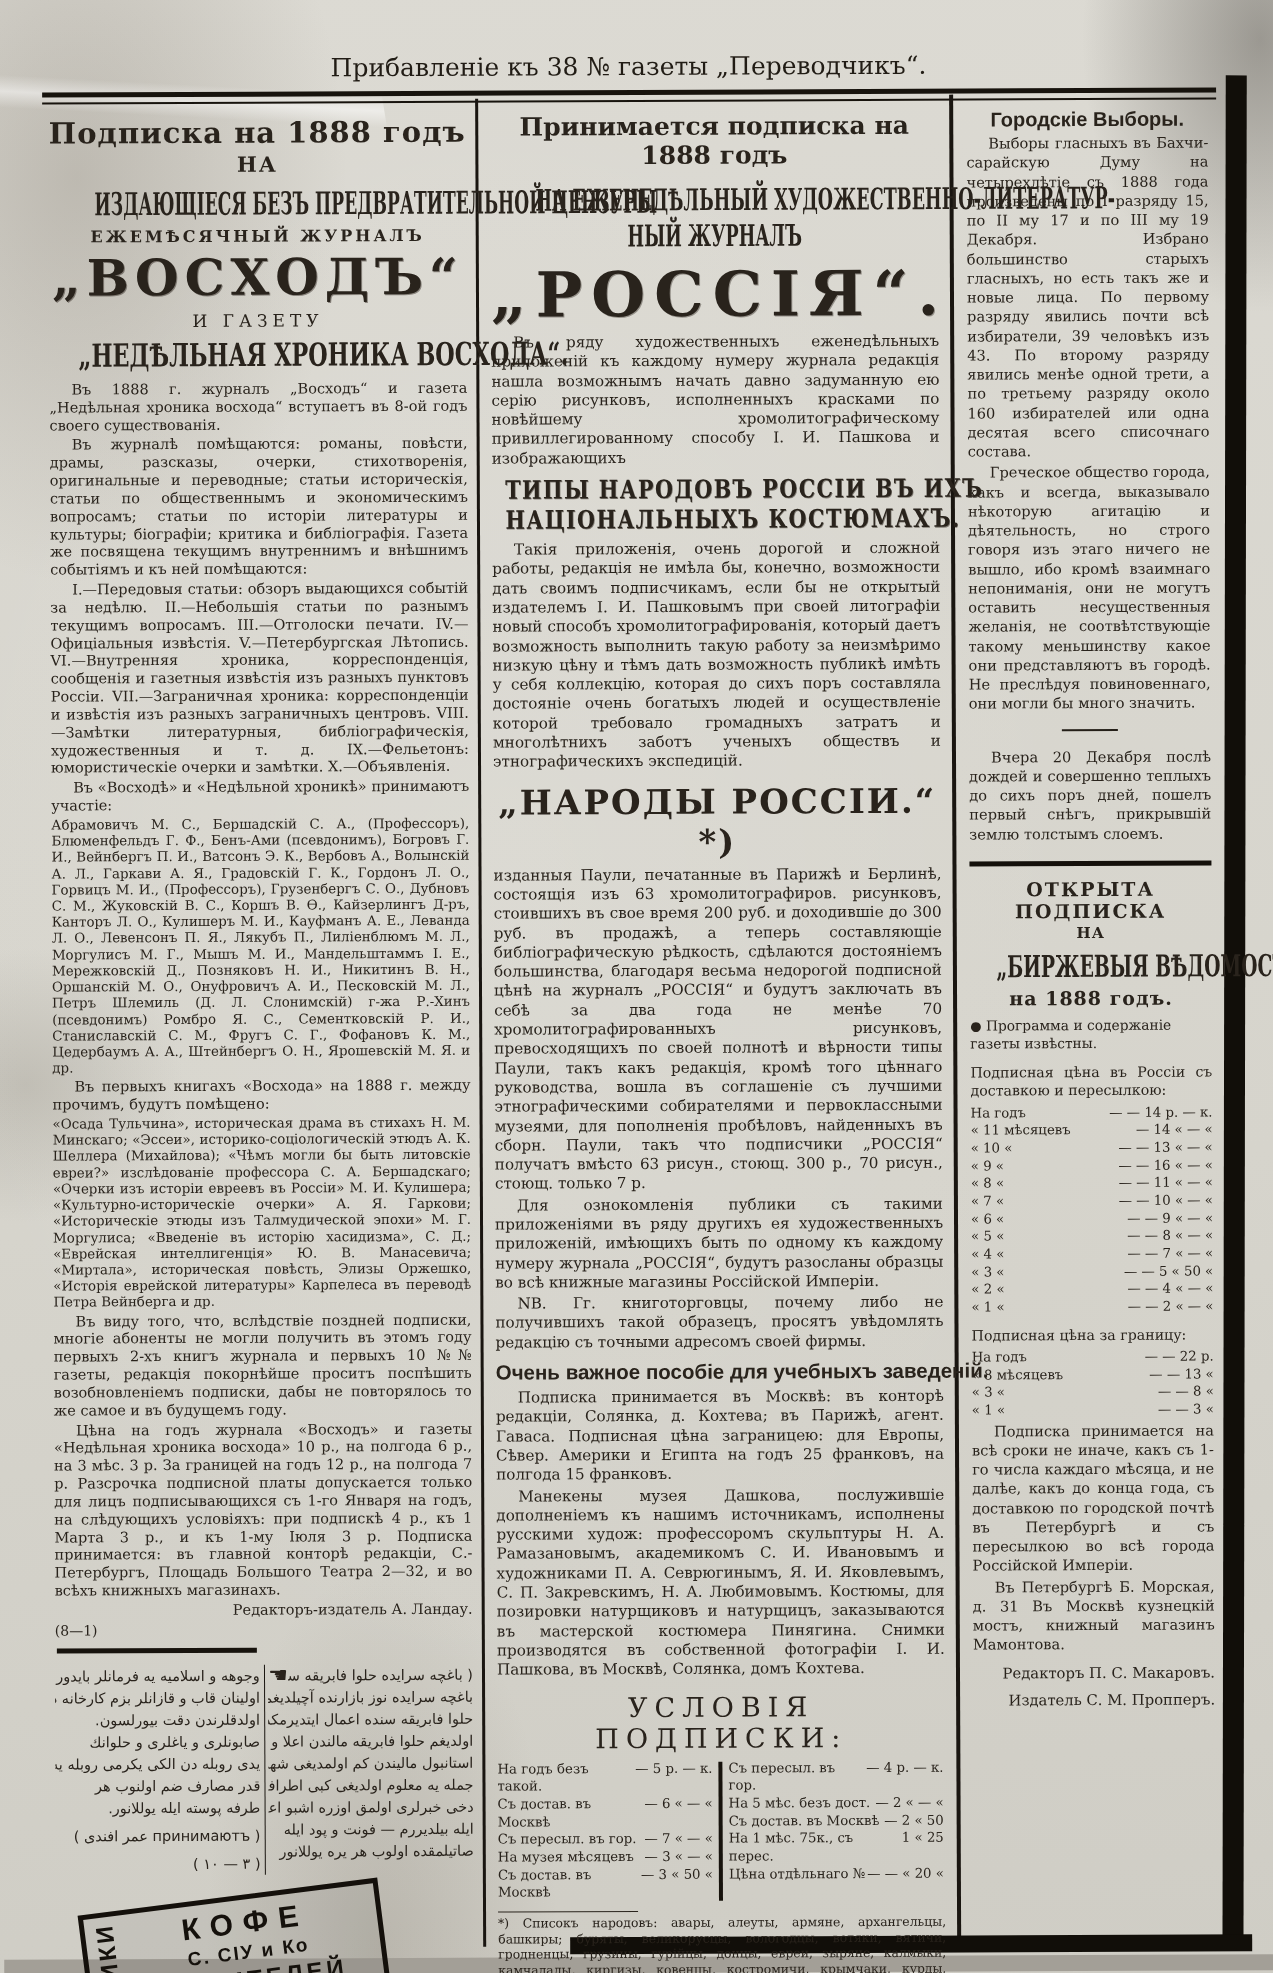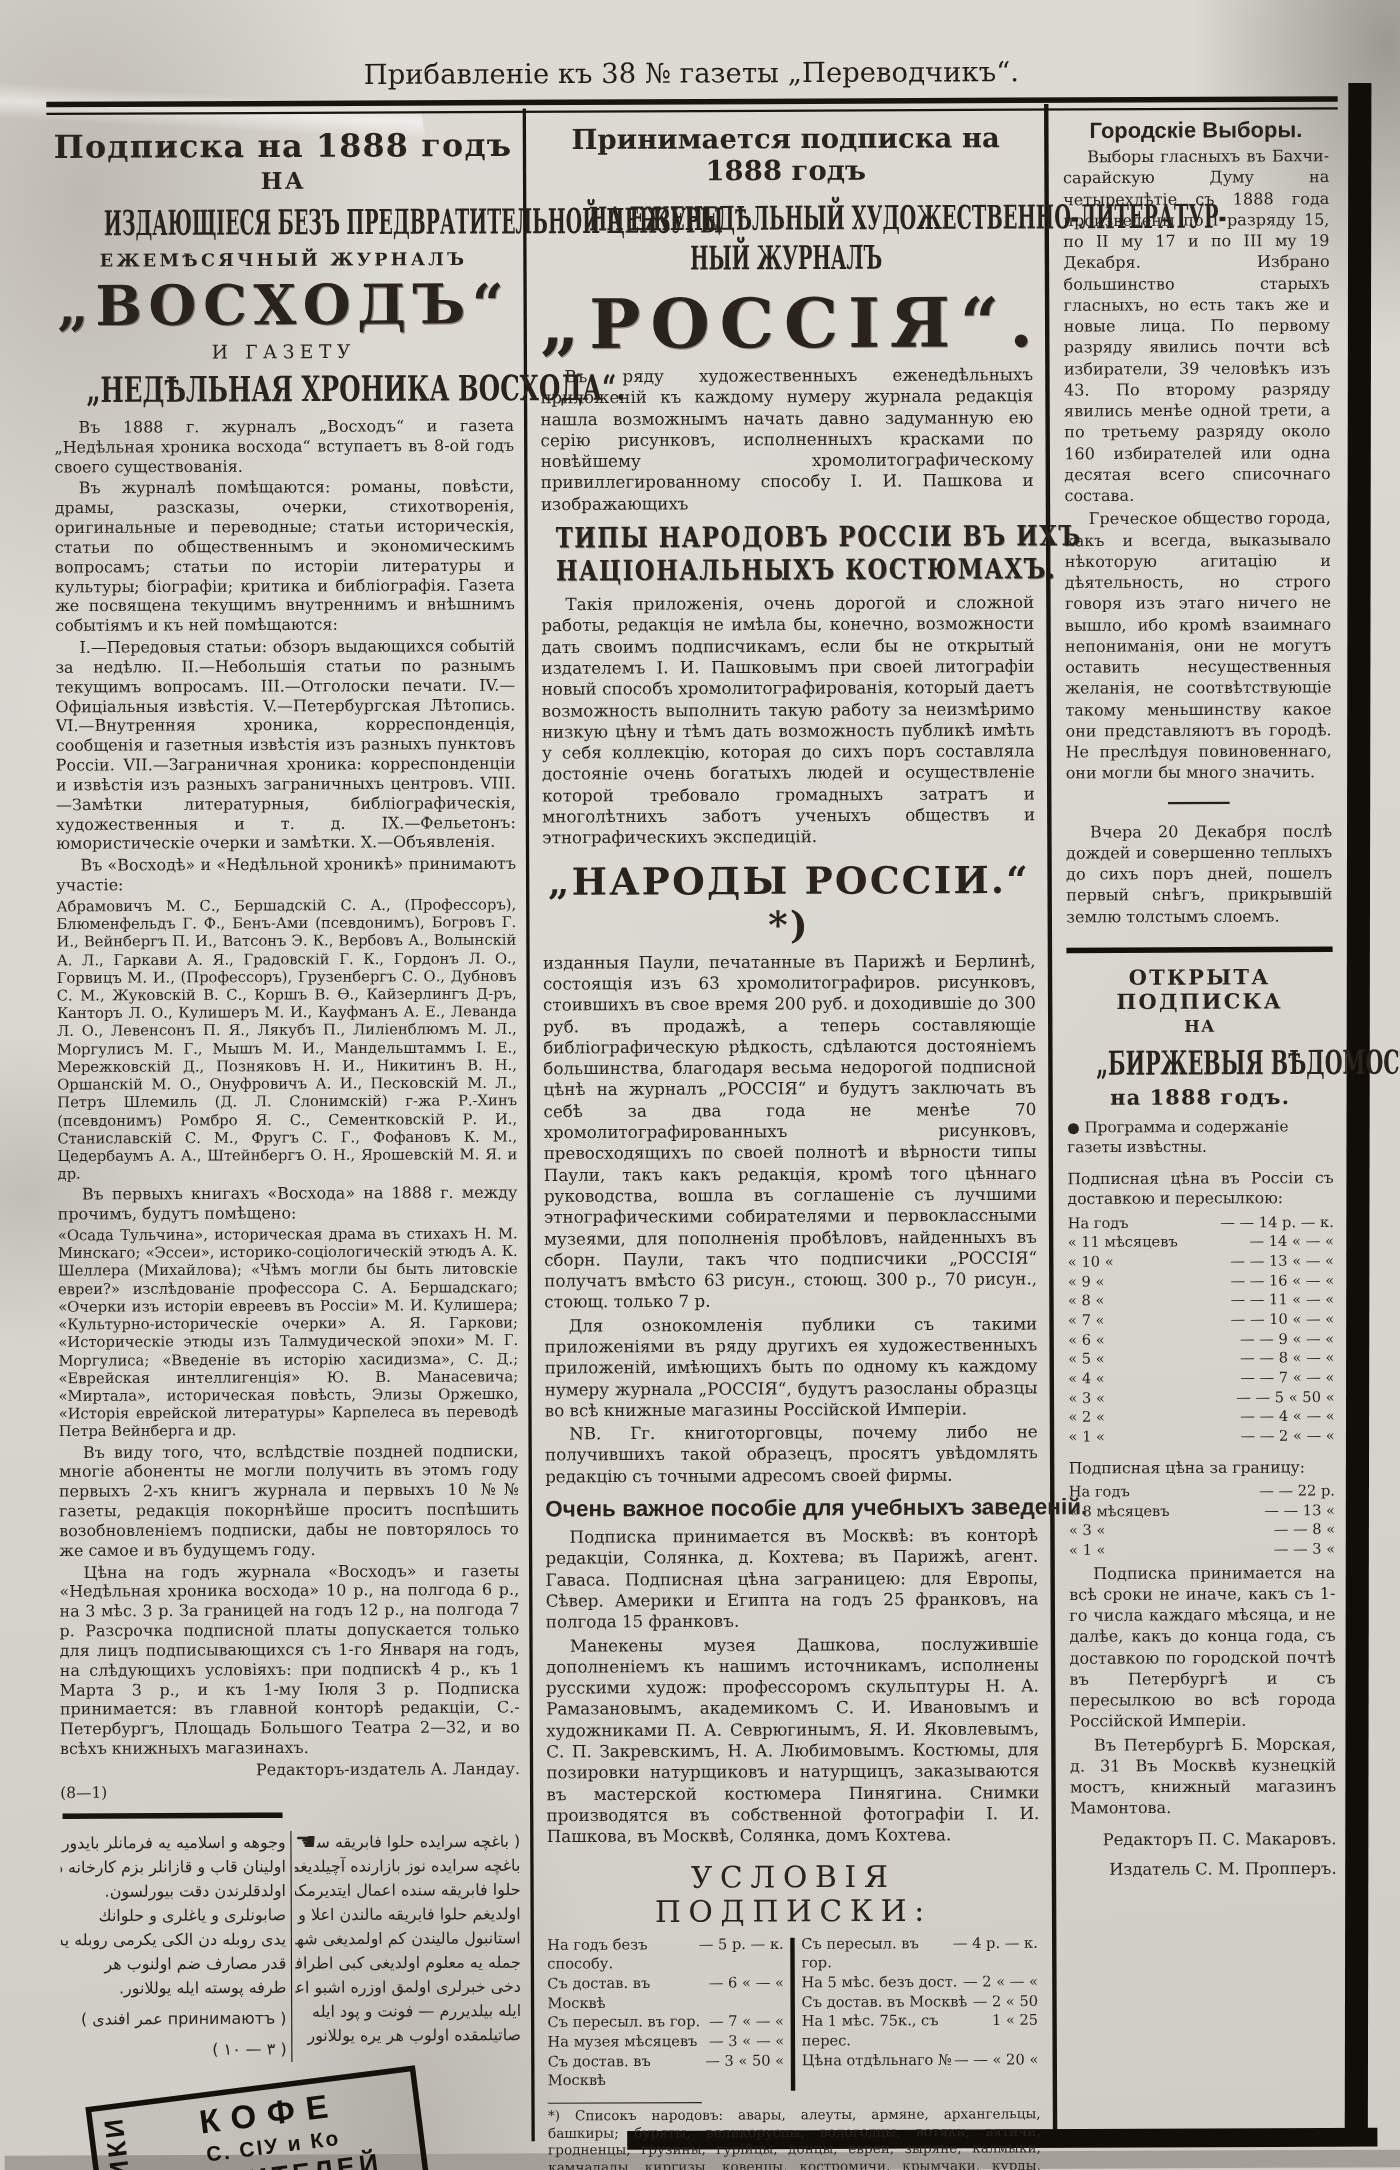--- a/index.html
+++ b/index.html
@@ -191,21 +191,21 @@
       <p class="mbody nj">изданныя Паули, печатанные въ Парижѣ и Берлинѣ, состоящія изъ 63 хромолитографиров. рисунковъ, стоившихъ въ свое время 200 руб. и доходившіе до 300 руб. въ продажѣ, а теперь составляющіе библіографическую рѣдкость, сдѣлаются достояніемъ большинства, благодаря весьма недорогой подписной цѣнѣ на журналъ „РОССІЯ“ и будутъ заключать въ себѣ за два года не менѣе 70 хромолитографированныхъ рисунковъ, превосходящихъ по своей полнотѣ и вѣрности типы Паули, такъ какъ редакція, кромѣ того цѣннаго руководства, вошла въ соглашеніе съ лучшими этнографическими собирателями и первоклассными музеями, для пополненія пробѣловъ, найденныхъ въ сборн. Паули, такъ что подписчики „РОССІЯ“ получатъ вмѣсто 63 рисун., стоющ. 300 р., 70 рисун., стоющ. только 7 р.</p>
       <p class="mbody j">Для ознокомленія публики съ такими приложеніями въ ряду другихъ ея художественныхъ приложеній, имѣющихъ быть по одному къ каждому нумеру журнала „РОССІЯ“, будутъ разосланы образцы во всѣ книжные магазины Россійской Имперіи.</p>
       <p class="mbody j">NB. Гг. книготорговцы, почему либо не получившихъ такой образецъ, просятъ увѣдомлять редакцію съ точными адресомъ своей фирмы.</p>
       <div class="mc-benefit">Очень важное пособіе для учебныхъ заведеній.</div>
       <p class="mbody j">Подписка принимается въ Москвѣ: въ конторѣ редакціи, Солянка, д. Кохтева; въ Парижѣ, агент. Гаваса. Подписная цѣна заграницею: для Европы, Сѣвер. Америки и Египта на годъ 25 франковъ, на полгода 15 франковъ.</p>
       <p class="mbody j">Манекены музея Дашкова, послужившіе дополненіемъ къ нашимъ источникамъ, исполнены русскими худож: профессоромъ скульптуры Н. А. Рамазановымъ, академикомъ С. И. Ивановымъ и художниками П. А. Севрюгинымъ, Я. И. Яковлевымъ, С. П. Закревскимъ, Н. А. Любимовымъ. Костюмы, для позировки натурщиковъ и натурщицъ, заказываются въ мастерской костюмера Пинягина. Снимки производятся въ собственной фотографіи І. И. Пашкова, въ Москвѣ, Солянка, домъ Кохтева.</p>
       <div class="c mc-terms">УСЛОВІЯ ПОДПИСКИ:</div>
       <div class="tt">
         <div class="tt-col">
             <div class="prow">
-              <span class="pl">На годъ безъ способу.</span>
+              <span class="pl">На годъ безъ такой.</span>
               <span class="pv">— 5 р. — к.</span>
             </div>
             <div class="prow">
               <span class="pl">Съ достав. въ Москвѣ</span>
               <span class="pv">— 6 « — «</span>
             </div>
             <div class="prow">
               <span class="pl">Съ пересыл. въ гор.</span>
               <span class="pv">— 7 « — «</span>
             </div>

